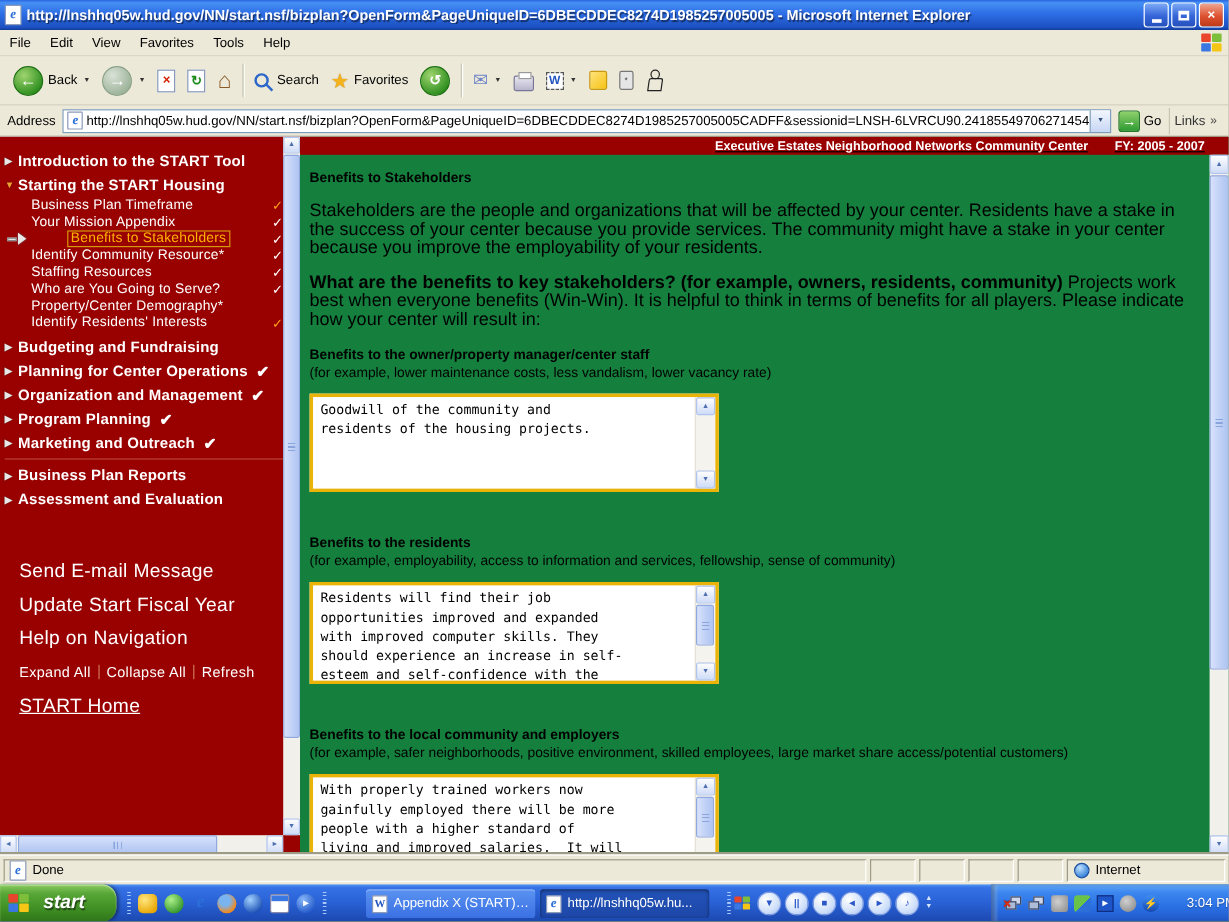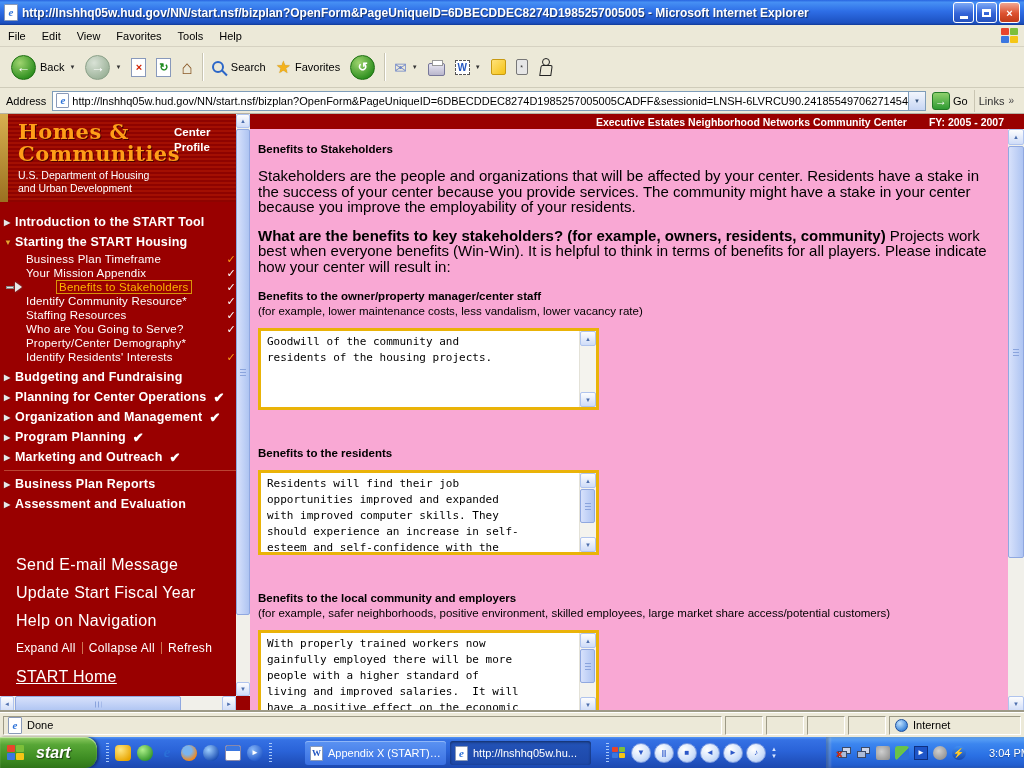--- a/index.html
+++ b/index.html
@@ -126,21 +126,21 @@
     border:1px solid #90a8e0;border-radius:2px;display:flex;align-items:center;justify-content:center;}
   .grip{width:6px;height:7px;background:repeating-linear-gradient(180deg,#8aa4dd 0 1px,rgba(0,0,0,0) 1px 3px);}
   .sb-h{position:absolute;background:#f1f0ea;}
   .sb-h .sb-btn{top:0;height:100%;width:14px;left:auto;}
   .sb-h .sb-thumb{top:0;height:100%;left:auto;background:linear-gradient(180deg,#d7e1fb,#aec4f2);}
 
   .side-vsb{right:0;top:0;width:14px;height:582px;}
   .side-hsb{left:0;bottom:0;width:236px;height:16px;}
 
   
-  .main{position:absolute;left:250px;top:0;width:774px;height:598px;background:#f9a8d4;}
+  .main{position:absolute;left:250px;top:0;width:774px;height:598px;background:#15803d;text-decoration:underline;}
   .banner{height:15px;background:#990000;color:#fff;font-size:10.5px;font-weight:bold;
     display:flex;justify-content:flex-end;align-items:center;gap:22px;padding-right:20px;white-space:nowrap;}
   .main-vsb{right:0;top:15px;width:16px;height:583px;}
   .content{position:absolute;left:0;top:15px;right:16px;bottom:0;padding:14px 20px 0 8px;overflow:hidden;color:#000;}
   .c-head{font-size:11.5px;font-weight:bold;}
   .c-p{font-size:15px;line-height:15.5px;margin-top:13px;max-width:742px;}
   .sec-title{font-size:11.5px;font-weight:bold;}
   .sec-hint{font-size:11.5px;margin-top:3px;}
   .mt1{margin-top:16px;}
   .mt2{margin-top:37px;}
@@ -324,31 +324,20 @@
       <span>Links</span>
       <span class="chev">»</span>
     </span>
   </div>
 
   <div class="viewport">
 
     <div class="sidebar">
       <div class="side-content">
 
-        <div class="logo-block">
-          <span class="gold-strip"></span>
-          <span class="logo-l1">Homes &amp;</span>
-          <span class="logo-l2">Communities</span>
-          <span class="logo-s1">U.S. Department of Housing</span>
-          <span class="logo-s2">and Urban Development</span>
-          <span class="profile">
-            <span>Center</span><br>
-            <span>Profile</span>
-          </span>
-        </div>
 
         <div class="side-nav">
           <div class="nav-sec">
             <span class="tri">▶</span>
             <span>Introduction to the START Tool</span>
           </div>
           <div class="nav-sec" style="margin-bottom:2px;">
             <span class="tri gold">▼</span>
             <span>Starting the START Housing</span>
           </div>
@@ -474,20 +463,21 @@
         <div class="ta-wrap h1">
           <textarea spellcheck="false" style="">Goodwill of the community and
 residents of the housing projects.</textarea>
           <span class="ta-sb">
             <span class="sb-btn top">▲</span>
             <span class="sb-btn bot">▼</span>
           </span>
         </div>
 
         <div class="sec-title mt2">Benefits to the residents</div>
+        <div class="sec-hint">(for example, employability, access to information and services, fellowship, sense of community)</div>
         <div class="ta-wrap h2">
           <textarea spellcheck="false" style="">Residents will find their job
 opportunities improved and expanded
 with improved computer skills. They
 should experience an increase in self-
 esteem and self-confidence with the</textarea>
           <span class="ta-sb">
             <span class="sb-btn top">▲</span>
             <span class="sb-thumb" style="top:16px;height:34px;left:auto;right:1px;width:15px;">
                 <span class="grip"></span>

